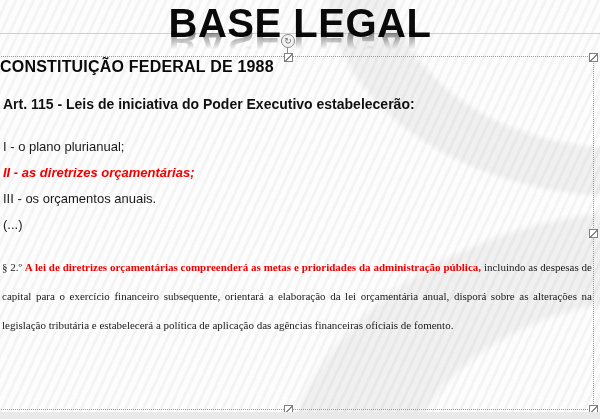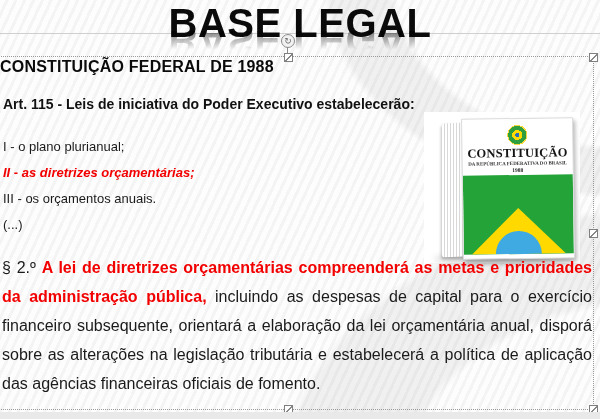--- a/index.html
+++ b/index.html
@@ -20,21 +20,21 @@
     color:transparent;background:linear-gradient(to bottom, rgba(0,0,0,0) 38%, rgba(0,0,0,0.45) 96%);
     -webkit-background-clip:text;background-clip:text;}
   .subtitle{position:absolute;left:0;top:58px;width:600px;text-align:left;
     font-size:16px;font-weight:bold;color:#0a0a0a;letter-spacing:0.2px;}
   
   .art-heading{position:absolute;left:3px;top:96px;font-size:14px;font-weight:bold;color:#111;}
   .legal-item{position:absolute;left:3px;font-size:13px;color:#1a1a1a;}
   .legal-item.red{color:#f20000;font-weight:bold;font-style:italic;}
   .item-0{top:139px;} .item-1{top:165px;} .item-2{top:191px;} .item-3{top:217px;}
   .paragraph{position:absolute;left:2px;top:253px;width:590px;text-align:justify;
-    font-size:16px;line-height:29px;color:#1a1a1a;}
+    font-size:11px;line-height:29px;color:#1a1a1a;font-family:Liberation Serif, serif;}
   .para-red{color:#f20000;font-weight:bold;}
   
   .book-img{position:absolute;left:424px;top:112px;width:156px;height:151px;background:#fff;}
   .book-shadow{position:absolute;left:10px;bottom:0px;width:140px;height:8px;background:rgba(0,0,0,0.22);
     border-radius:50%;filter:blur(3px);}
   .book-pages{position:absolute;left:18px;top:11px;width:23px;height:134px;background:#f4f4f4;
     background-image:repeating-linear-gradient(90deg,#ffffff 0 2px,#d8d8d8 2px 3px);
     transform:skewY(-2deg);border-radius:3px 0 0 3px;box-shadow:-1px 2px 3px rgba(0,0,0,0.25);}
   .book-cover{position:absolute;left:38px;top:6px;width:110px;height:139px;background:#fff;
     transform:rotate(-0.8deg);border:1px solid #dcdcdc;border-radius:1px;
@@ -80,34 +80,20 @@
 
   <div class="subtitle">CONSTITUIÇÃO FEDERAL DE 1988</div>
 
   <div class="art-heading">Art. 115 - Leis de iniciativa do Poder Executivo estabelecerão:</div>
 
   <div class="legal-item item-0">I - o plano plurianual;</div>
   <div class="legal-item item-2">III - os orçamentos anuais.</div>
   <div class="legal-item item-1 red">II - as diretrizes orçamentárias;</div>
   <div class="legal-item item-3">(...)</div>
 
-  <div class="book-img">
-    <div class="book-shadow"></div>
-    <div class="book-pages"></div>
-    <div class="book-cover">
-      <div class="coat-of-arms"></div>
-      <div class="book-title">CONSTITUIÇÃO</div>
-      <div class="book-sub">DA REPÚBLICA FEDERATIVA DO BRASIL</div>
-      <div class="book-year">1988</div>
-      <div class="flag-panel">
-        <div class="flag-triangle"></div>
-        <div class="flag-dome"></div>
-      </div>
-    </div>
-  </div>
 
   <div class="paragraph">
     <span class="para-prefix">§ 2.º </span><span class="para-red">A lei de diretrizes orçamentárias compreenderá as metas e prioridades da administração pública,</span><span class="para-rest"> incluindo as despesas de capital para o exercício financeiro subsequente, orientará a elaboração da lei orçamentária anual, disporá sobre as alterações na legislação tributária e estabelecerá a política de aplicação das agências financeiras oficiais de fomento.</span>
   </div>
 
   <div class="selection"></div>
   <div class="rot-stem"></div>
   <div class="rot-handle">↻</div>
   <div class="handle h-tc"></div>
   <div class="handle h-tr"></div>

